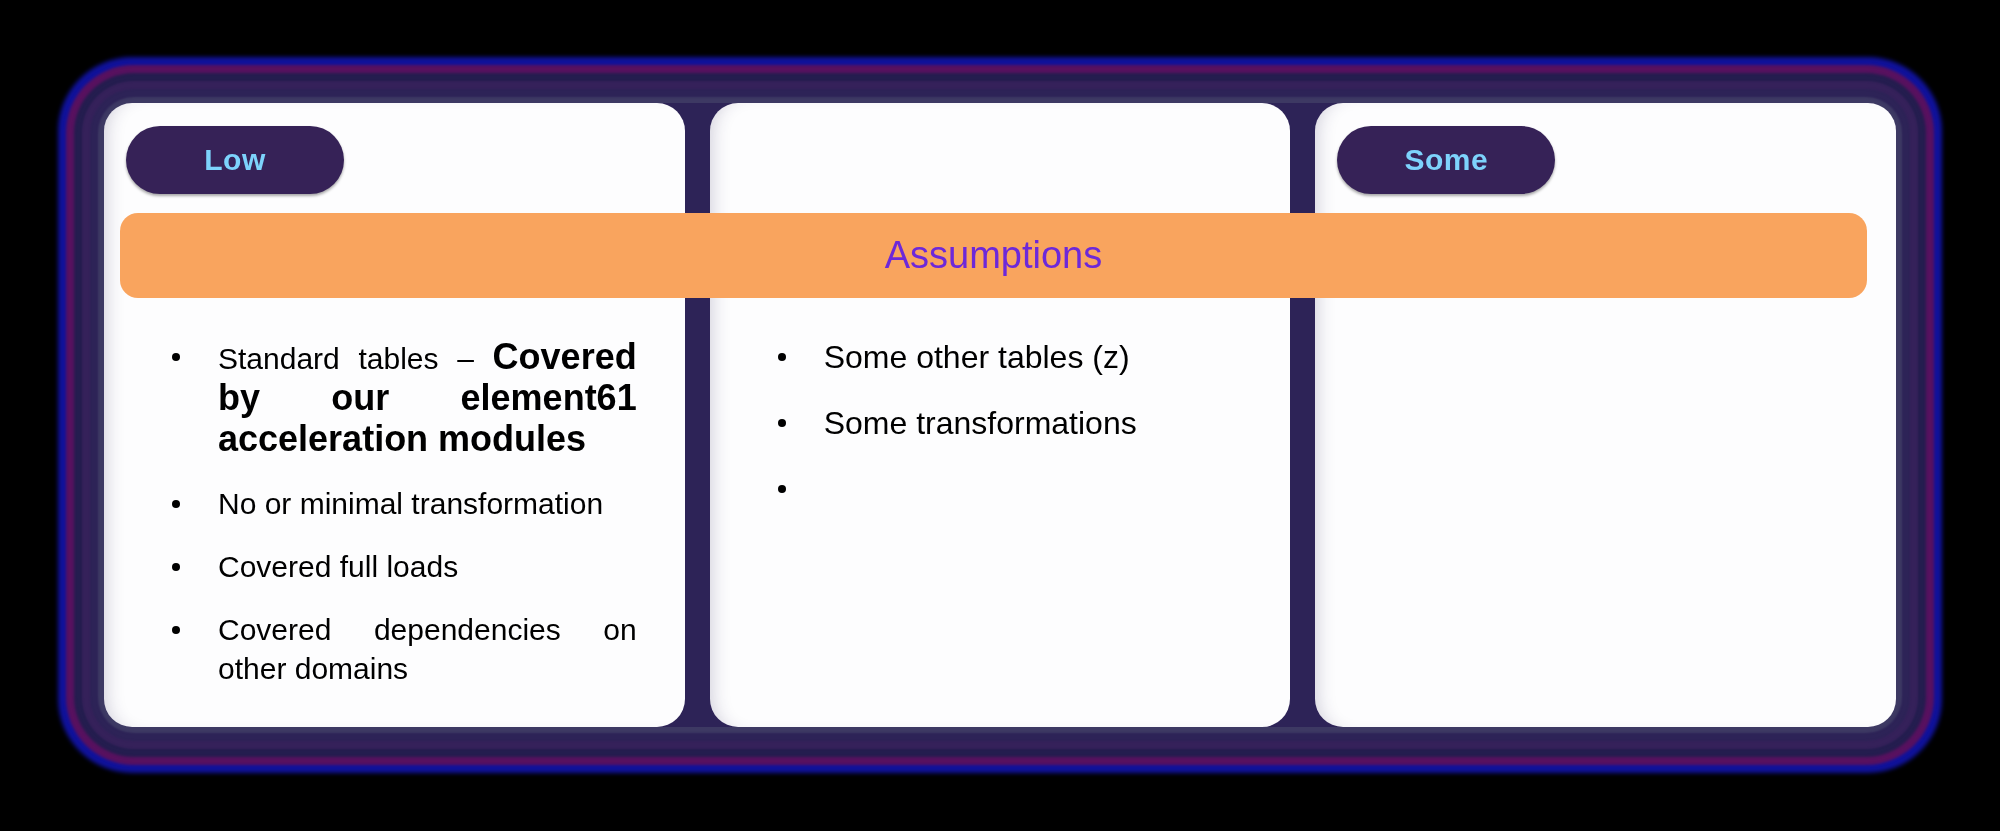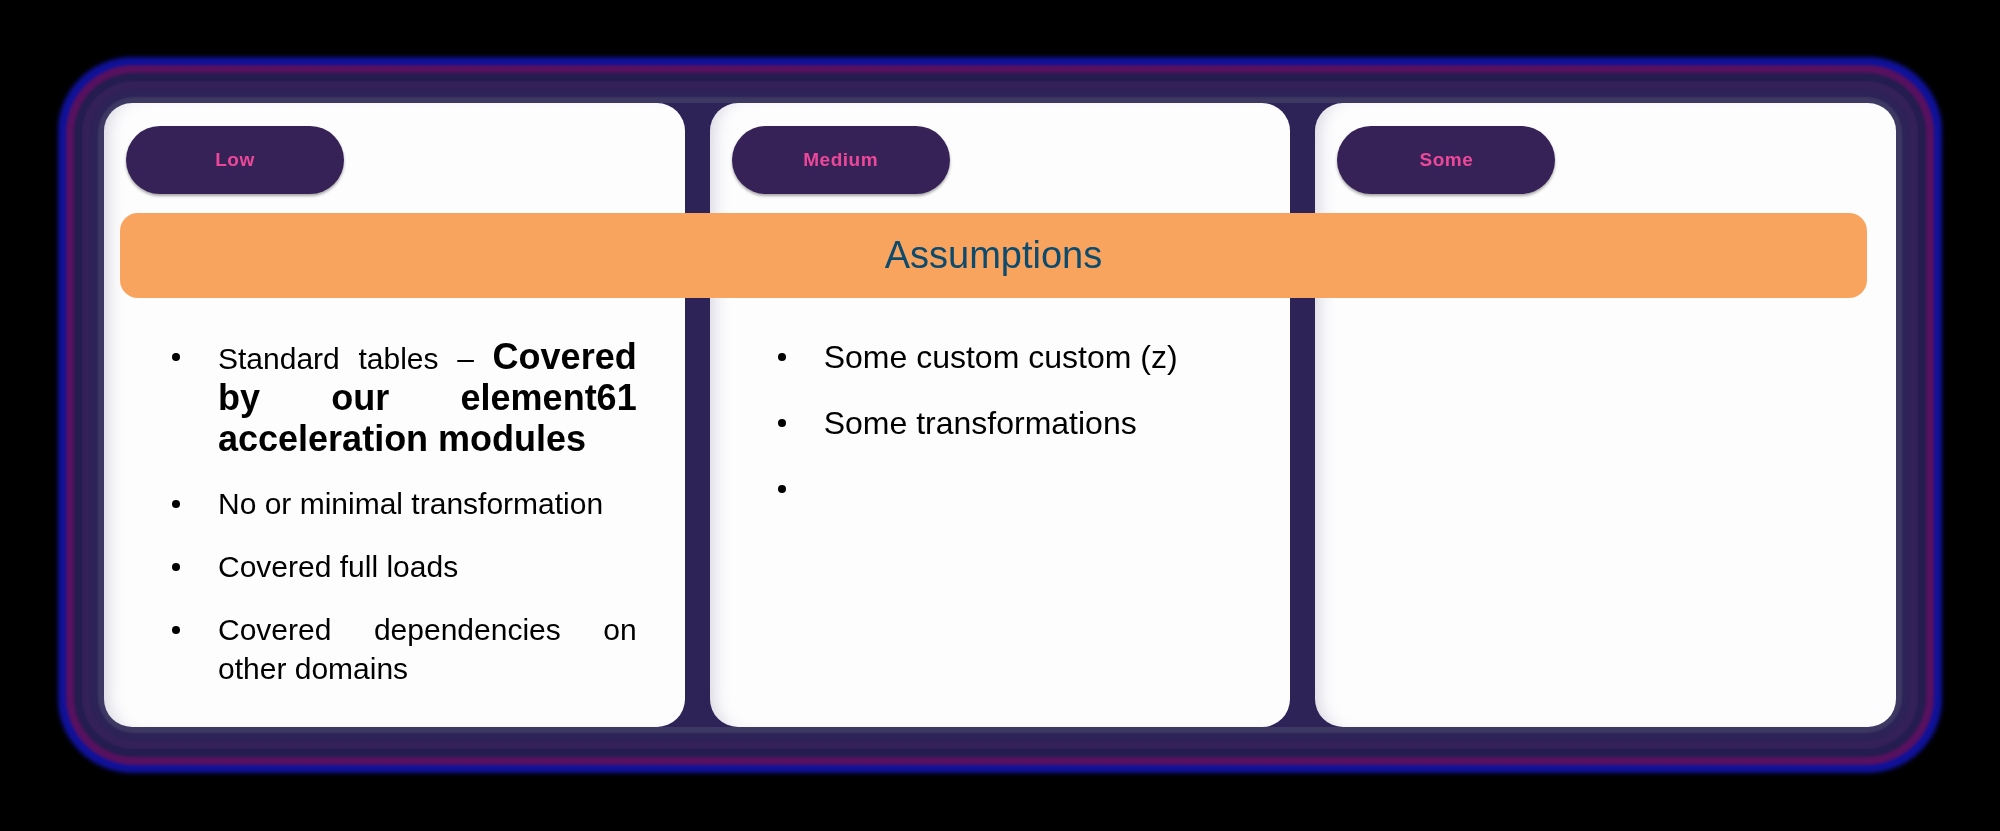--- a/index.html
+++ b/index.html
@@ -20,28 +20,28 @@
       0 0 4px 46px #10129B;
   }
   .card{
     position:relative;flex:1;background:#FDFDFE;border-radius:28px;
     box-shadow: inset 14px 0 18px -12px rgba(45,35,87,0.22);
   }
   .pill{
     position:absolute;top:23px;left:22px;width:218px;height:68px;
     background:#362257;border-radius:34px;
     display:flex;align-items:center;justify-content:center;
-    color:#ec4899;font-weight:bold;font-size:19px;letter-spacing:0.5px;
+    color:#7dd3fc;font-weight:bold;font-size:30px;letter-spacing:0.5px;
     box-shadow:0 2px 3px rgba(0,0,0,0.35);
   }
   .banner{
     position:absolute;left:120px;top:213px;width:1747px;height:85px;
     background:#F9A45E;border-radius:18px;z-index:5;
     display:flex;align-items:center;justify-content:center;
-    color:#0c4a6e;font-size:38px;
+    color:#6d28d9;font-size:38px;
   }
   .list{
     position:absolute;top:234px;left:0;right:0;
     padding:0 48px 0 114px;
   }
   .item{
     position:relative;color:#000;font-size:32px;line-height:40px;
     margin-bottom:26px;text-align:justify;
   }
   .card-low .item{font-size:30px;line-height:39px;margin-bottom:24px;}
@@ -77,27 +77,24 @@
           <span class="t">Covered full loads</span>
         </div>
         <div class="item">
           <span class="dot"></span>
           <span class="t">Covered dependencies on other domains</span>
         </div>
       </div>
     </div>
 
     <div class="card card-medium">
-      <div class="pill">
-        <span>Medium</span>
-      </div>
       <div class="list">
         <div class="item">
           <span class="dot"></span>
-          <span class="t">Some custom custom (z)</span>
+          <span class="t">Some other tables (z)</span>
         </div>
         <div class="item">
           <span class="dot"></span>
           <span class="t">Some transformations</span>
         </div>
         <div class="item">
           <span class="dot"></span>
         </div>
       </div>
     </div>

